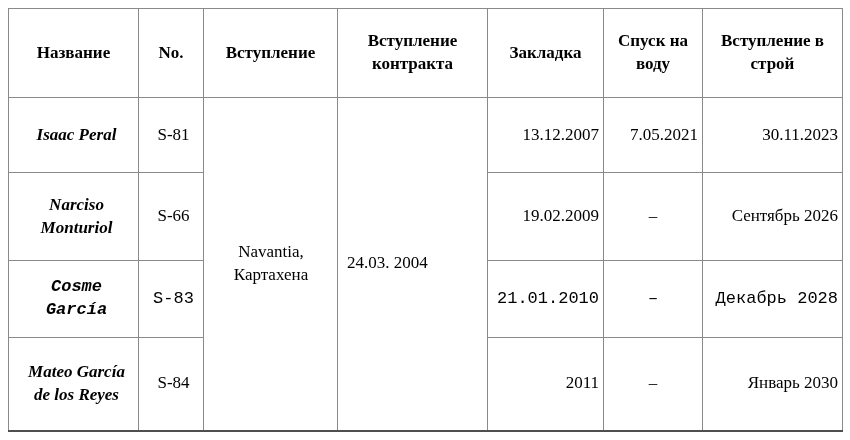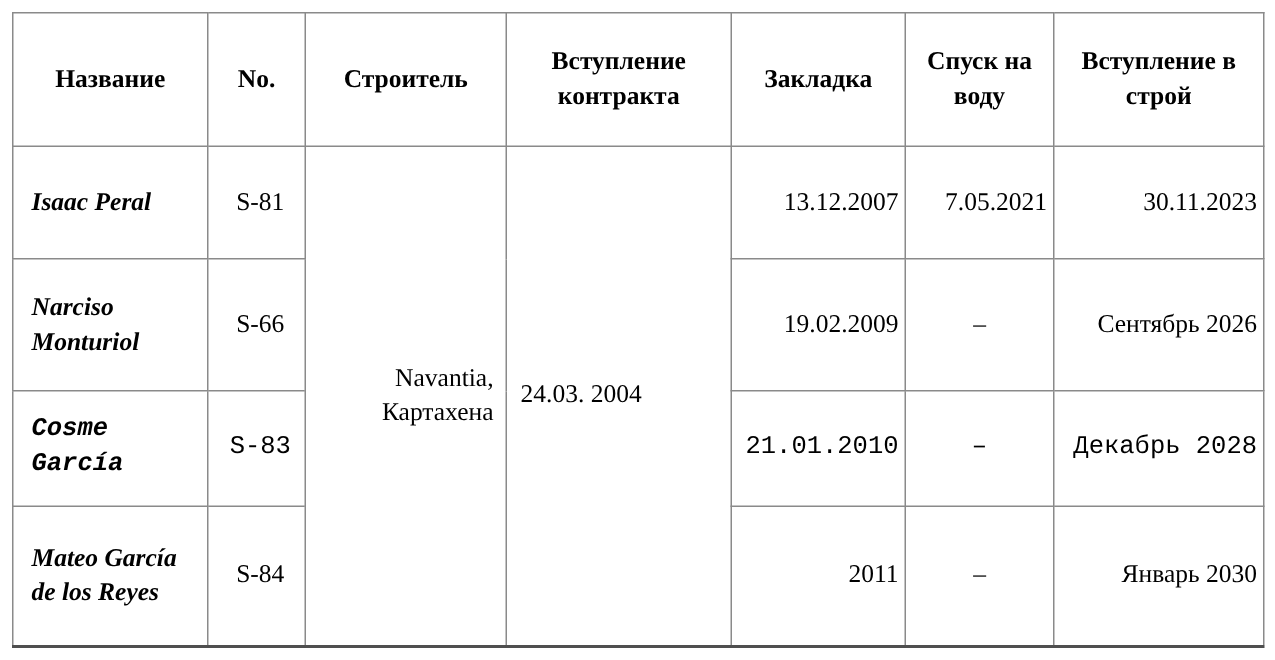--- a/index.html
+++ b/index.html
@@ -33,30 +33,30 @@
   .sub-table tbody tr:nth-child(3) { height: 77px; font-family: Liberation Mono, monospace; }
   .sub-table tbody tr:nth-child(4) { height: 93px; }
   .sub-table th {
     font-weight: bold;
     text-align: center;
     padding: 4px 6px;
   }
   .cell-name {
     font-weight: bold;
     font-style: italic;
-    text-align: left;
+    text-align: center;
     padding: 4px 6px 4px 12px;
     line-height: 1.45;
   }
   .cell-no {
     text-align: center;
     padding: 4px 4px 4px 9px;
   }
   .cell-builder {
-    text-align: right;
+    text-align: center;
     padding: 4px 8px 4px 9px;
     line-height: 1.55;
   }
   .cell-contract {
     text-align: left;
     padding: 4px 6px 4px 9px;
     white-space: nowrap;
   }
   .cell-date {
     text-align: right;
@@ -78,21 +78,21 @@
       <col style="width:134px">
       <col style="width:150px">
       <col style="width:116px">
       <col style="width:99px">
       <col style="width:140px">
     </colgroup>
     <thead>
       <tr>
         <th>Название</th>
         <th>No.</th>
-        <th>Строитель</th>
+        <th>Вступление</th>
         <th>Вступление контракта</th>
         <th>Закладка</th>
         <th>Спуск на воду</th>
         <th>Вступление в строй</th>
       </tr>
     </thead>
     <tbody>
       <tr>
         <td class="cell-name">Isaac Peral</td>
         <td class="cell-no">S-81</td>

